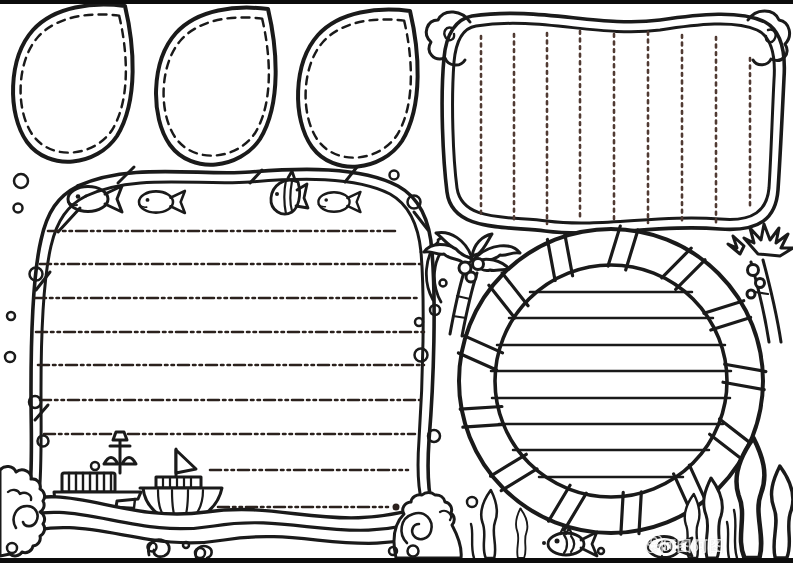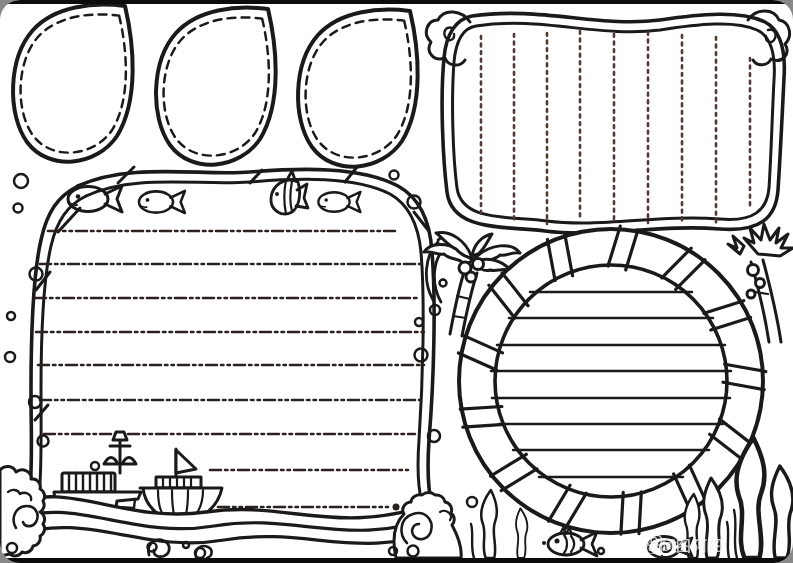--- a/index.html
+++ b/index.html
@@ -1,17 +1,17 @@
 <!DOCTYPE html>
 <html><head>
 <meta charset="utf-8">
 <style>
   html,body{margin:0;padding:0;background:#888;}
   .stage{position:relative;width:793px;height:563px;background:#ffffff;overflow:hidden;
-         font-family:Liberation Serif, serif;border-radius:20px;}
+         font-family:Liberation Sans, sans-serif;}
   .stage svg{position:absolute;left:0;top:0;}
   .edge{position:absolute;left:0;width:793px;background:#0c0c0c;}
   .edge.top{top:0;height:4px;}
   .edge.bottom{bottom:0;height:5px;}
   .watermark{position:absolute;left:645px;top:533px;width:148px;height:26px;
              display:flex;align-items:center;gap:4px;color:#ffffff;opacity:.72;
              font-weight:bold;font-size:15px;letter-spacing:1px;
              text-shadow:0 0 1px rgba(60,60,60,.35);pointer-events:none;}
   .wm-icon{width:18px;height:16px;flex:0 0 auto;}
 </style>

